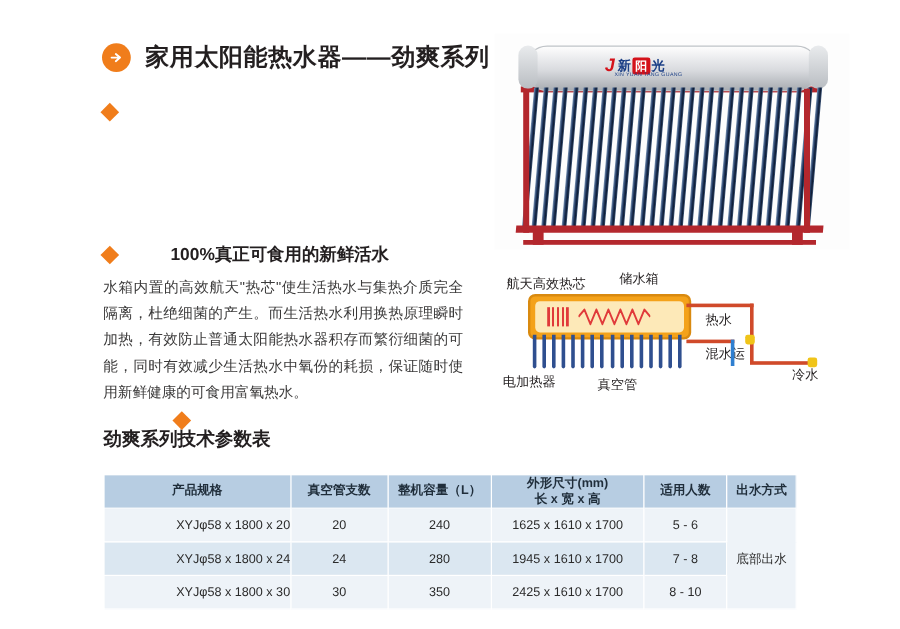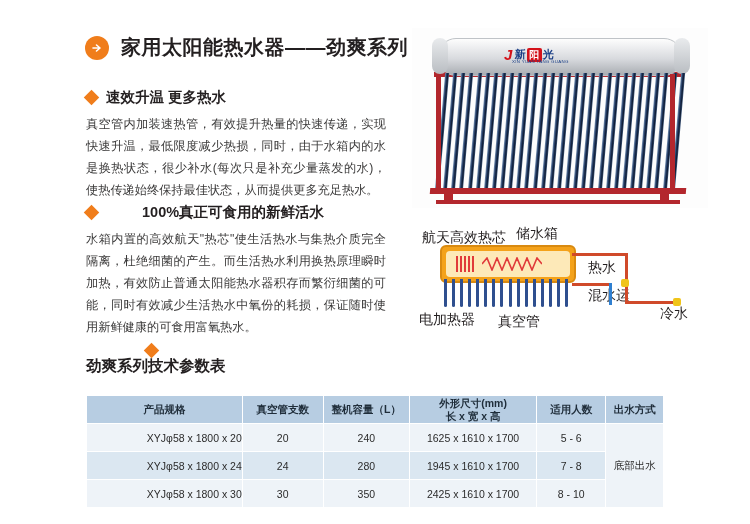--- a/index.html
+++ b/index.html
@@ -194,21 +194,21 @@
   
   .diagram {
     position: absolute;
     left: 412px;
     top: 213px;
     width: 300px;
     height: 120px;
   }
   .diagram .lbl {
     position: absolute;
-    font-size: 14px;
+    font-size: 11px;
     color: #231f20;
     white-space: nowrap;
   }
   .dl-1 { left: 10px; top: 16px; }
   .dl-2 { left: 104px; top: 12px; }
   .dl-3 { left: 176px; top: 46px; }
   .dl-4 { left: 7px; top: 98px; }
   .dl-5 { left: 86px; top: 100px; }
   .dl-6 { left: 176px; top: 74px; }
   .dl-7 { left: 248px; top: 92px; color: #1f6fc4; }
@@ -321,23 +321,21 @@
     <span class="arrow-badge">
       <svg width="12" height="12" viewBox="0 0 12 12" aria-hidden="true">
         <path d="M2 6 H8 M5.5 3 L9 6 L5.5 9" stroke="#ffffff" stroke-width="1.6" fill="none" stroke-linecap="round" stroke-linejoin="round"></path>
       </svg>
     </span>
     <span class="header-title">家用太阳能热水器——劲爽系列</span>
   </div>
 
   <div class="sec-head" id="sec1">
     <span class="diamond"></span>
-    <span class="sec-title">速效升温 更多热水</span>
-  </div>
-  <div class="para" id="para1">真空管内加装速热管，有效提升热量的快速传递，实现快速升温，最低限度减少热损，同时，由于水箱内的水是换热状态，很少补水(每次只是补充少量蒸发的水)，使热传递始终保持最佳状态，从而提供更多充足热水。</div>
+  </div>
 
   <div class="sec-head" id="sec2">
     <span class="diamond"></span>
     <span class="sec-title">100%真正可食用的新鲜活水</span>
   </div>
   <div class="para" id="para2">水箱内置的高效航天"热芯"使生活热水与集热介质完全隔离，杜绝细菌的产生。而生活热水利用换热原理瞬时加热，有效防止普通太阳能热水器积存而繁衍细菌的可能，同时有效减少生活热水中氧份的耗损，保证随时使用新鲜健康的可食用富氧热水。</div>
 
   <div class="sec-head" id="sec3">
     <span class="diamond"></span>
     <span class="sec-title">劲爽系列技术参数表</span>

